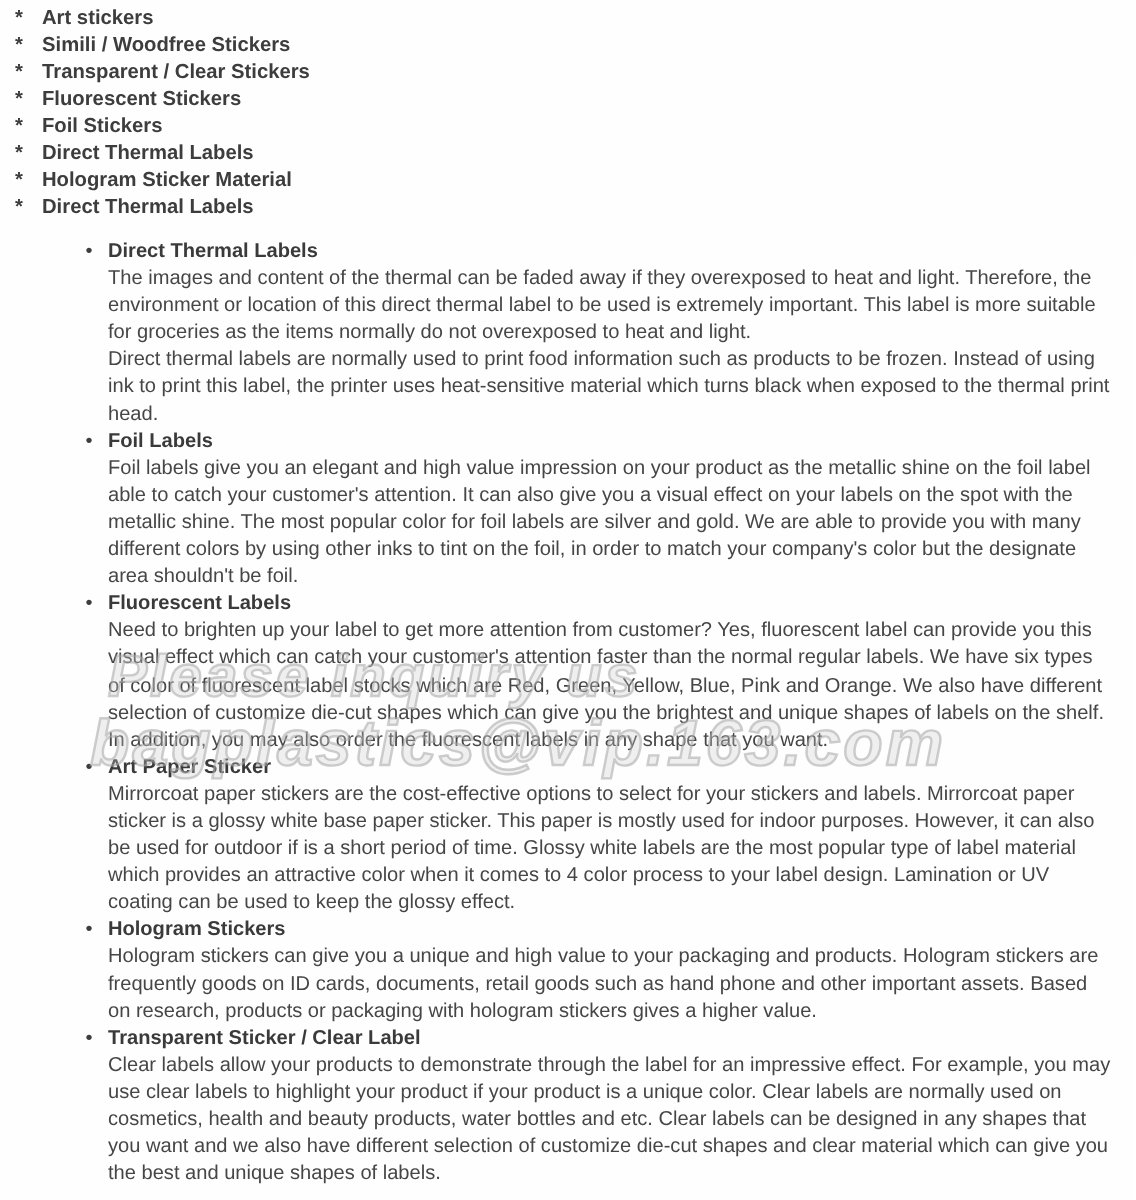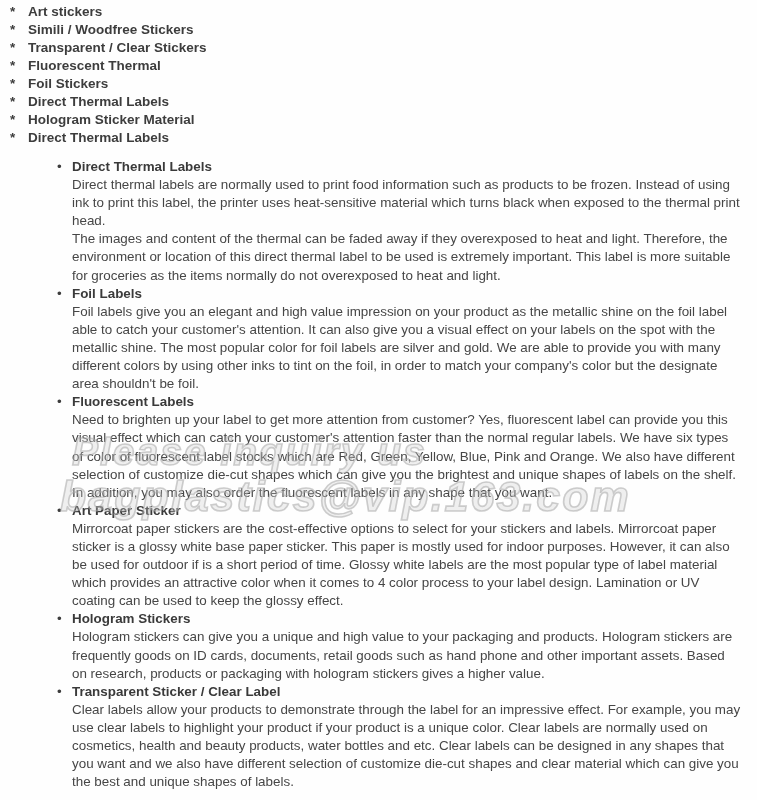--- a/index.html
+++ b/index.html
@@ -108,21 +108,21 @@
       <span class="top-label">Simili / Woodfree Stickers</span>
     </li>
 
     <li class="top-item">
       <span class="star">*</span>
       <span class="top-label">Transparent / Clear Stickers</span>
     </li>
 
     <li class="top-item">
       <span class="star">*</span>
-      <span class="top-label">Fluorescent Thermal</span>
+      <span class="top-label">Fluorescent Stickers</span>
     </li>
 
     <li class="top-item">
       <span class="star">*</span>
       <span class="top-label">Foil Stickers</span>
     </li>
 
     <li class="top-item">
       <span class="star">*</span>
       <span class="top-label">Direct Thermal Labels</span>
@@ -139,22 +139,22 @@
     </li>
   </ul>
 
   <div class="sections" id="sections">
     <div class="section">
       <div class="section-head">
         <span class="bullet">•</span>
         <span class="section-title">Direct Thermal Labels</span>
       </div>
       <div class="paras">
+          <div class="para">The images and content of the thermal can be faded away if they overexposed to heat and light. Therefore, the environment or location of this direct thermal label to be used is extremely important. This label is more suitable for groceries as the items normally do not overexposed to heat and light.</div>
           <div class="para">Direct thermal labels are normally used to print food information such as products to be frozen. Instead of using ink to print this label, the printer uses heat-sensitive material which turns black when exposed to the thermal print head.</div>
-          <div class="para">The images and content of the thermal can be faded away if they overexposed to heat and light. Therefore, the environment or location of this direct thermal label to be used is extremely important. This label is more suitable for groceries as the items normally do not overexposed to heat and light.</div>
         </div>
     </div>
 
     <div class="section">
       <div class="section-head">
         <span class="bullet">•</span>
         <span class="section-title">Foil Labels</span>
       </div>
       <div class="paras">
           <div class="para">Foil labels give you an elegant and high value impression on your product as the metallic shine on the foil label able to catch your customer's attention. It can also give you a visual effect on your labels on the spot with the metallic shine. The most popular color for foil labels are silver and gold. We are able to provide you with many different colors by using other inks to tint on the foil, in order to match your company's color but the designate area shouldn't be foil.</div>

